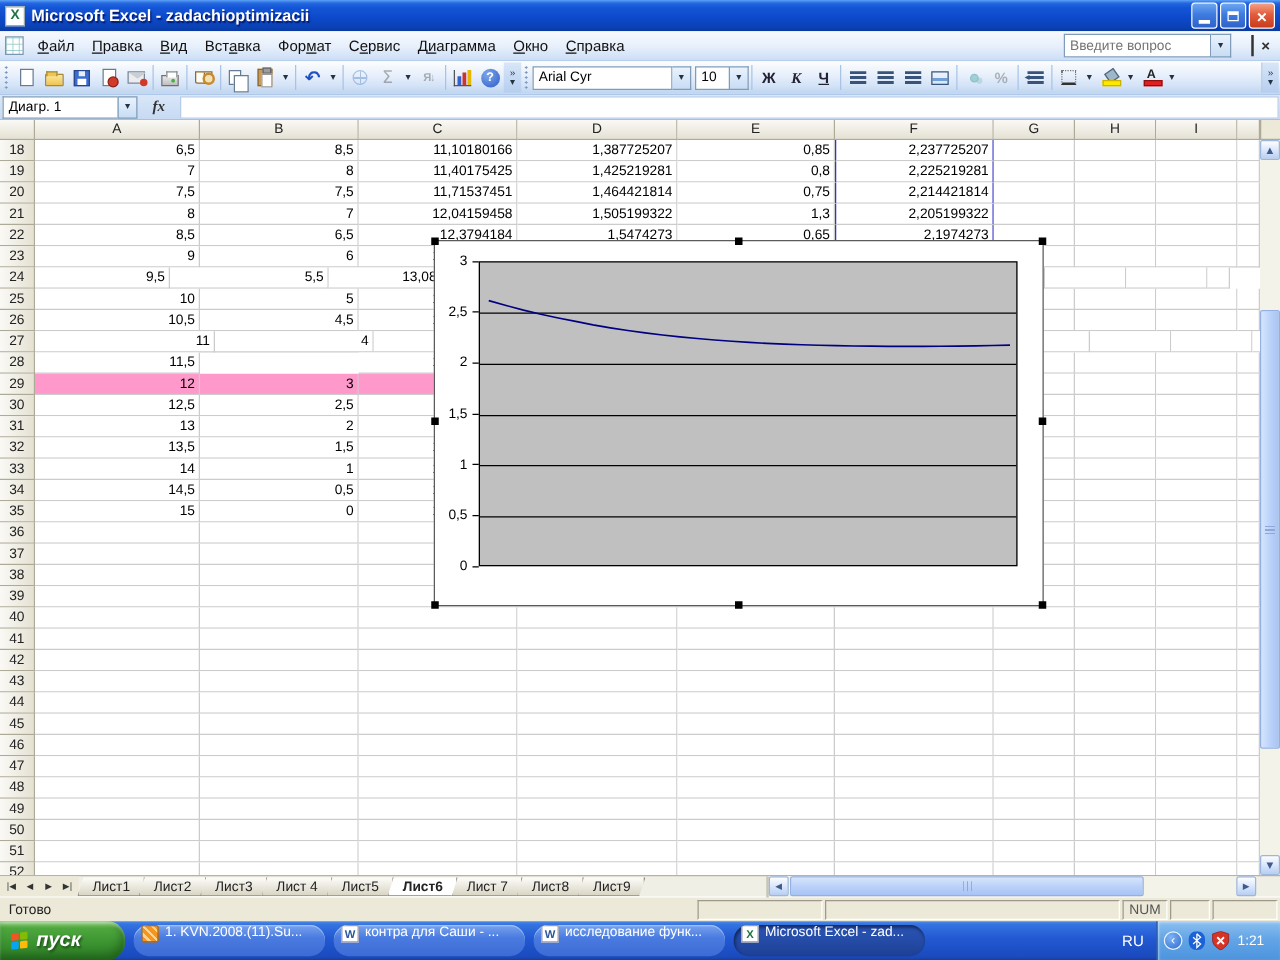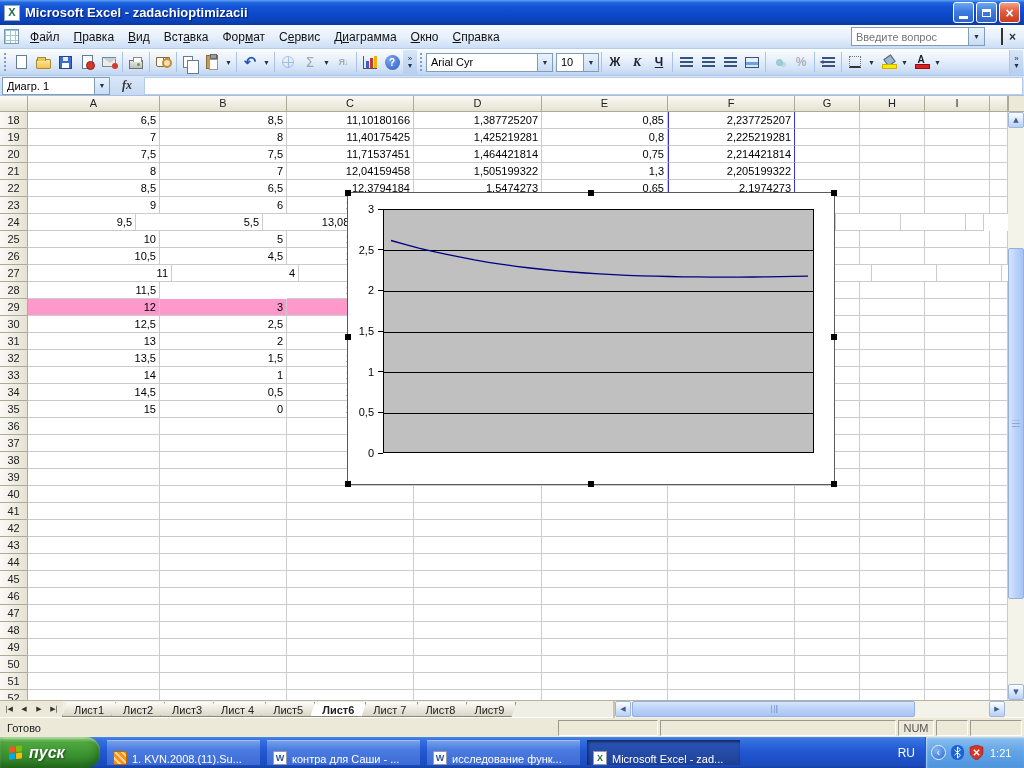--- a/index.html
+++ b/index.html
@@ -130,42 +130,42 @@
   .vthumb::after,.hthumb::after{content:"";position:absolute;left:50%;top:50%;transform:translate(-50%,-50%);width:8px;height:7px;
     background:repeating-linear-gradient(180deg,#8FA8D8 0 1px,transparent 1px 3px);}
   .hthumb::after{width:7px;height:8px;background:repeating-linear-gradient(90deg,#8FA8D8 0 1px,transparent 1px 3px);}
   .vsb-bottom{position:absolute;left:0;bottom:0;}
 
   
   .tabrow{height:17px;display:flex;align-items:stretch;background:#F0EFE6;border-top:1px solid #B6B3A3;position:relative;}
   .tnavs{display:flex;align-items:center;gap:1px;padding:0 2px;background:#ECE9D8;}
   .tnav{width:14px;height:14px;display:flex;align-items:center;justify-content:center;font-size:7px;color:#333;font-family:"DejaVu Sans",sans-serif;
     background:#ECE9D8;}
-  .tabs{display:flex;align-items:flex-end;padding-left:4px;}
+  .tabs{display:flex;align-items:center;padding-left:4px;}
   .tab{position:relative;padding:2px 11px 0;font-size:11px;color:#222;background:linear-gradient(#FDFCF8,#D9D6C5);
     border:1px solid #898578;border-top:none;clip-path:polygon(5px 0,100% 0,calc(100% - 5px) 100%,0 100%);margin-left:-5px;}
   .tab.active{background:#fff;font-weight:bold;z-index:2;}
   .hscroll{position:absolute;left:613px;top:0;height:17px;width:392px;background:#F4F3EA;border-left:2px solid #C8C5B2;display:flex;}
   .hs-track{position:relative;flex:1;}
   .hthumb{position:absolute;left:1px;top:0;height:16px;width:283px;border:1px solid #93B0E0;border-radius:2px;
     background:linear-gradient(180deg,#D7E5FC,#BBD2F9 50%,#A8C4F5);}
 
   
   .statusbar{height:20px;background:#ECE9D8;border-top:1px solid #fff;display:flex;align-items:center;padding:0 2px 0 7px;font-size:11px;color:#222;}
   .spane{height:16px;border:1px solid;border-color:#9D9A8D #FFF #FFF #9D9A8D;margin-left:2px;flex:none;display:flex;align-items:center;justify-content:center;color:#555;}
 
   
   .taskbar{height:31px;position:relative;display:flex;align-items:center;
     background:linear-gradient(180deg,#4A88E4 0%,#3472E0 9%,#2258D2 45%,#1A4ABD 92%,#15409F 100%);}
   .start{height:31px;width:100px;flex:none;display:flex;align-items:center;gap:6px;padding-left:9px;color:#fff;font-weight:bold;font-style:italic;font-size:16px;
     background:linear-gradient(180deg,#8FD279 0%,#4FA73F 18%,#3C9431 55%,#2E7D26 100%);border-radius:0 14px 14px 0;
     box-shadow:inset -3px -4px 8px rgba(0,40,0,.35), inset 0 2px 2px rgba(255,255,255,.4);text-shadow:1px 1px 2px #1c4a18;}
   .flag{width:14px;height:14px;display:grid;grid-template-columns:6px 6px;grid-template-rows:6px 6px;gap:1px;transform:skewY(-6deg);}
   .flag b{border-radius:1px;}
-  .task{width:153px;height:25px;margin-left:7px;flex:none;border-radius:0;color:#fff;font-size:11px;display:flex;align-items:flex-end;gap:5px;padding:0 6px;
+  .task{width:153px;height:25px;margin-left:7px;flex:none;border-radius:12px;color:#fff;font-size:11px;display:flex;align-items:flex-start;gap:5px;padding:0 6px;
     background:linear-gradient(180deg,#7AA4EE,#4A7BE0 40%,#3C6BD4);box-shadow:inset 0 1px 0 #9EC0F5;white-space:nowrap;overflow:hidden;}
   .task.active{background:linear-gradient(180deg,#2A56B8,#1E4095);box-shadow:inset 1px 2px 3px rgba(0,0,20,.55);}
   .ticon{width:14px;height:14px;flex:none;display:flex;align-items:center;justify-content:center;font-size:9px;font-weight:bold;}
   .ticon.word,.ticon.excel{background:#fff;border:1px solid #99a;}
   .ticon.word{color:#2B579A;}
   .ticon.excel{color:#1E7145;}
   .ticon.media{background:repeating-linear-gradient(45deg,#F7941D 0 3px,#FFD28A 3px 5px);border-radius:2px;border:1px solid #B86A00;}
   .ru{margin-left:auto;color:#fff;font-size:12px;padding-right:10px;}
   .tray{height:31px;width:99px;flex:none;display:flex;align-items:center;gap:4px;padding:0 5px;
     background:linear-gradient(180deg,#8CC0F0 0%,#63A5E6 45%,#4D94DE 100%);border-left:1px solid #2F5FA8;box-shadow:inset 1px 1px 2px rgba(255,255,255,.5);}

